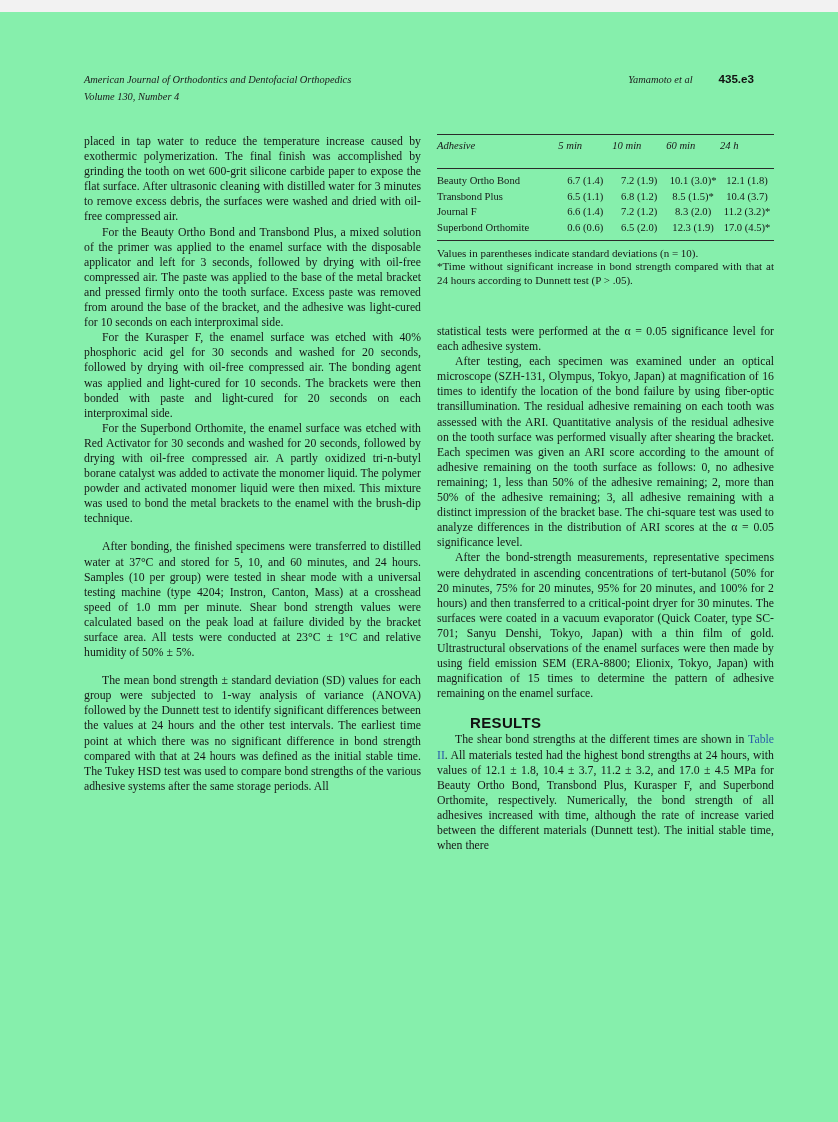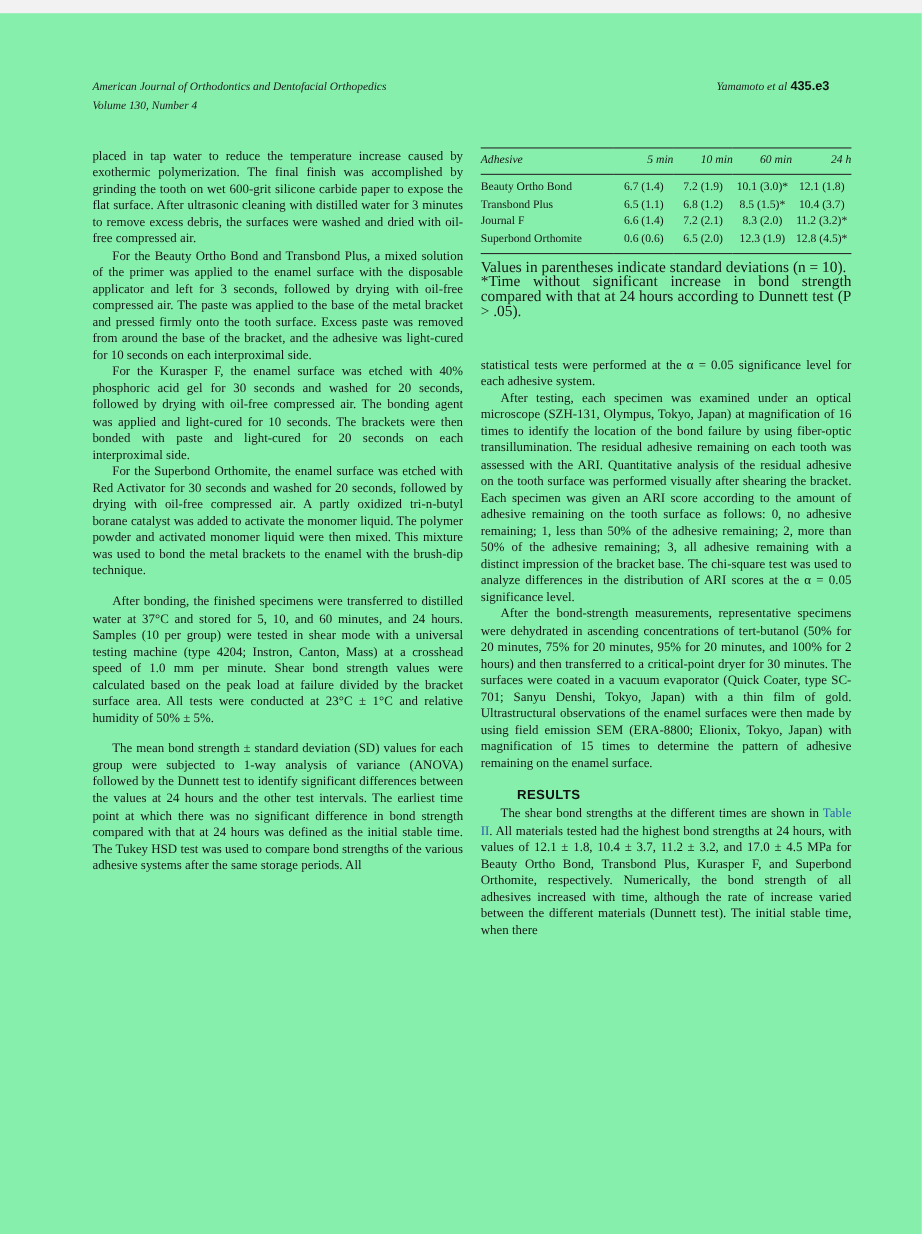--- a/index.html
+++ b/index.html
@@ -33,21 +33,21 @@
   }
   .rh-left {
     font-style: italic;
     font-size: 10.4px;
     line-height: 16.5px;
     color: #1a1a1a;
   }
   .rh-right {
     display: flex;
     align-items: baseline;
-    gap: 3px;
+    gap: 26px;
     white-space: nowrap;
   }
   .rh-authors {
     font-style: italic;
     font-size: 10.4px;
     color: #1a1a1a;
   }
   .rh-page {
     font-family: "Liberation Sans", "DejaVu Sans", sans-serif;
     font-weight: bold;
@@ -73,21 +73,21 @@
   .col p {
     margin: 0;
     text-indent: 18px;
   }
   .col p.noindent { text-indent: 0; }
   .col p.gap-before { margin-top: 13px; }
 
   .section-head {
     font-family: "Liberation Sans", "DejaVu Sans", sans-serif;
     font-weight: bold;
-    font-size: 12px;
+    font-size: 15px;
     letter-spacing: 0.35px;
     color: #111111;
     margin: 14px 0 2px 0;
     text-align: left;
     padding-left: 33px;
   }
 
   .xref {
     color: #2a5caa;
   }
@@ -113,30 +113,30 @@
   }
   table.data {
     width: 100%;
     border-collapse: collapse;
     font-size: 10.6px;
     line-height: 14px;
   }
   table.data thead th {
     font-style: italic;
     font-weight: normal;
-    padding: 4px 0 5px 0;
+    padding: 4px 0 15px 0;
     border-top: 1.6px solid #2b2b2b;
     border-bottom: 1.1px solid #2b2b2b;
     white-space: nowrap;
   }
   table.data thead th.lbl {
     text-align: left;
   }
   table.data thead th.num {
-    text-align: right;
+    text-align: left;
   }
   table.data tbody td {
     padding: 0.8px 0;
     white-space: nowrap;
   }
   table.data tbody tr:first-child td {
     padding-top: 5px;
   }
   table.data tbody tr:last-child td {
     padding-bottom: 5px;
@@ -149,21 +149,21 @@
     text-align: center;
   }
   table.data tbody {
     border-bottom: 1.1px solid #2b2b2b;
   }
   col.c-lbl { width: 36%; }
   col.c-num { width: 16%; }
 
   .table-notes {
     margin-top: 6px;
-    font-size: 14px;
+    font-size: 11px;
     line-height: 13.4px;
     text-align: justify;
   }
   .table-notes div { margin: 0; }
 </style>
 </head>
 <body>
 
 <div class="page">
 
@@ -217,30 +217,30 @@
         <tr>
           <td class="lbl">Transbond Plus</td>
           <td class="num">6.5 (1.1)</td>
           <td class="num">6.8 (1.2)</td>
           <td class="num">8.5 (1.5)*</td>
           <td class="num">10.4 (3.7)</td>
         </tr>
         <tr>
           <td class="lbl">Journal F</td>
           <td class="num">6.6 (1.4)</td>
-          <td class="num">7.2 (2.1)</td>
+          <td class="num">7.2 (1.2)</td>
           <td class="num">8.3 (2.0)</td>
           <td class="num">11.2 (3.2)*</td>
         </tr>
         <tr>
           <td class="lbl">Superbond Orthomite</td>
           <td class="num">0.6 (0.6)</td>
           <td class="num">6.5 (2.0)</td>
           <td class="num">12.3 (1.9)</td>
-          <td class="num">12.8 (4.5)*</td>
+          <td class="num">17.0 (4.5)*</td>
         </tr>
       </tbody>
     </table>
 
     <div class="table-notes">
       <div>Values in parentheses indicate standard deviations (n = 10).</div>
       <div>*Time without significant increase in bond strength compared with that at 24 hours according to Dunnett test (P &gt; .05).</div>
     </div>
   </div>
 

